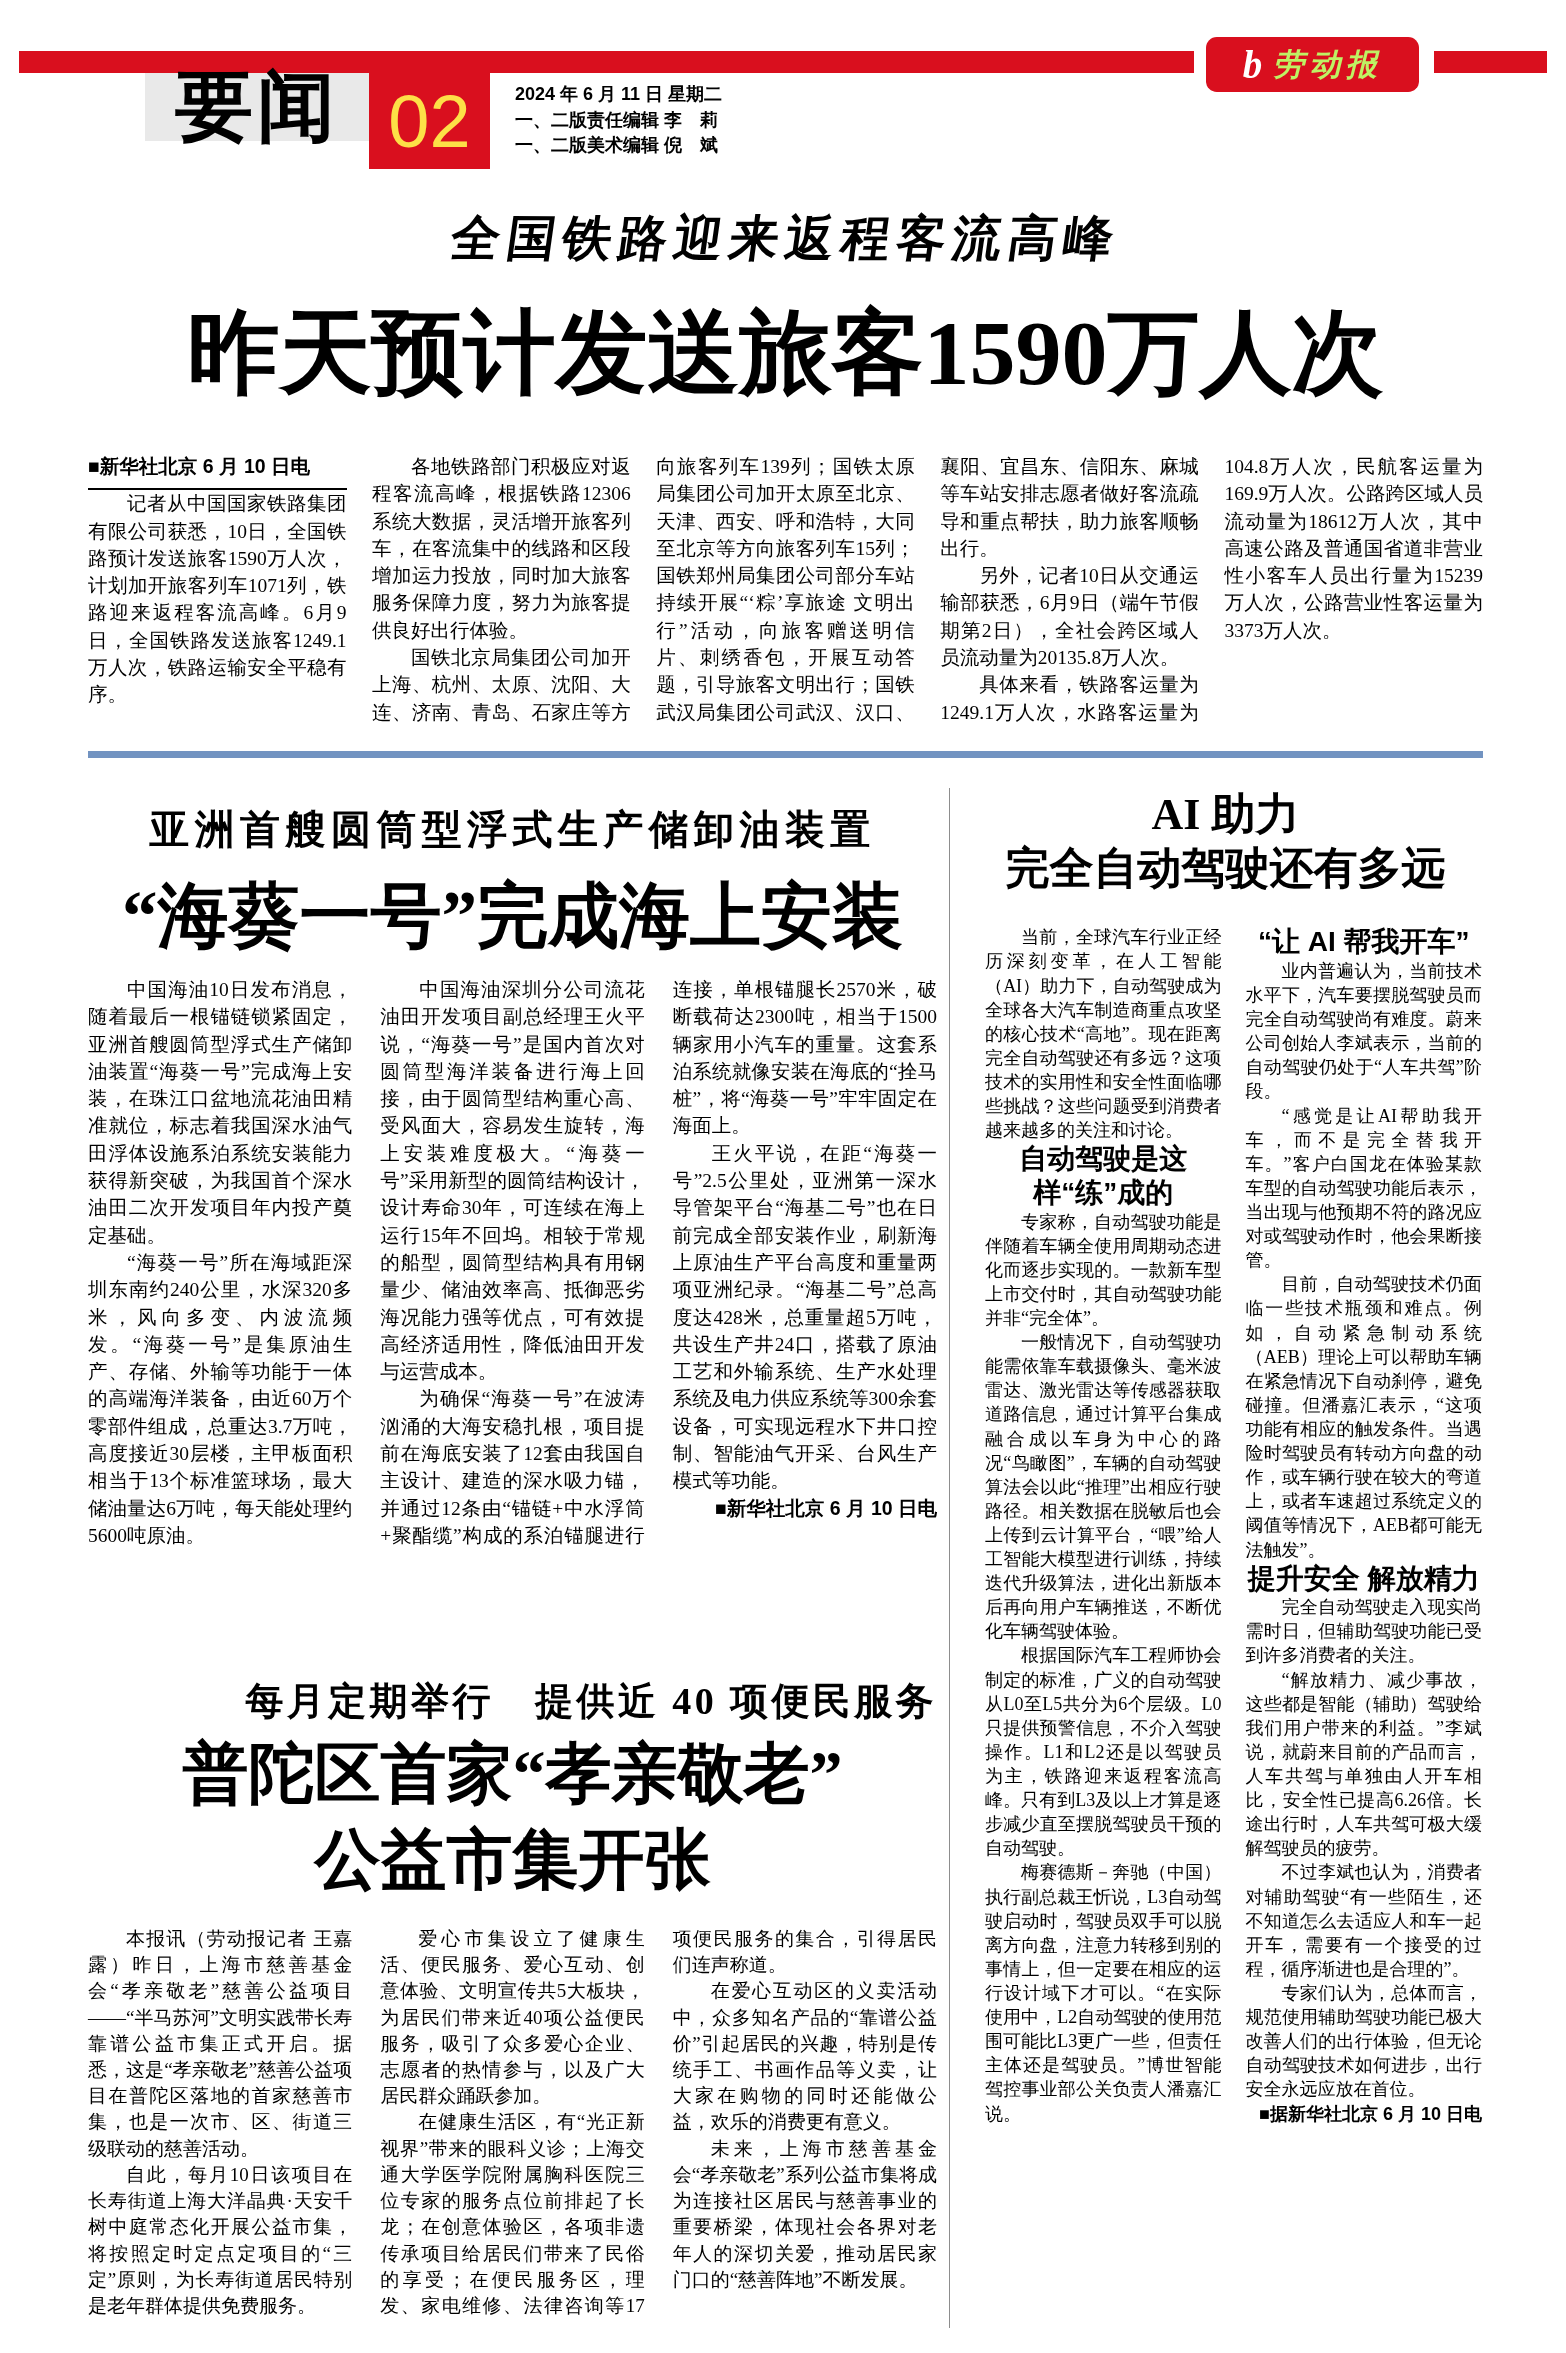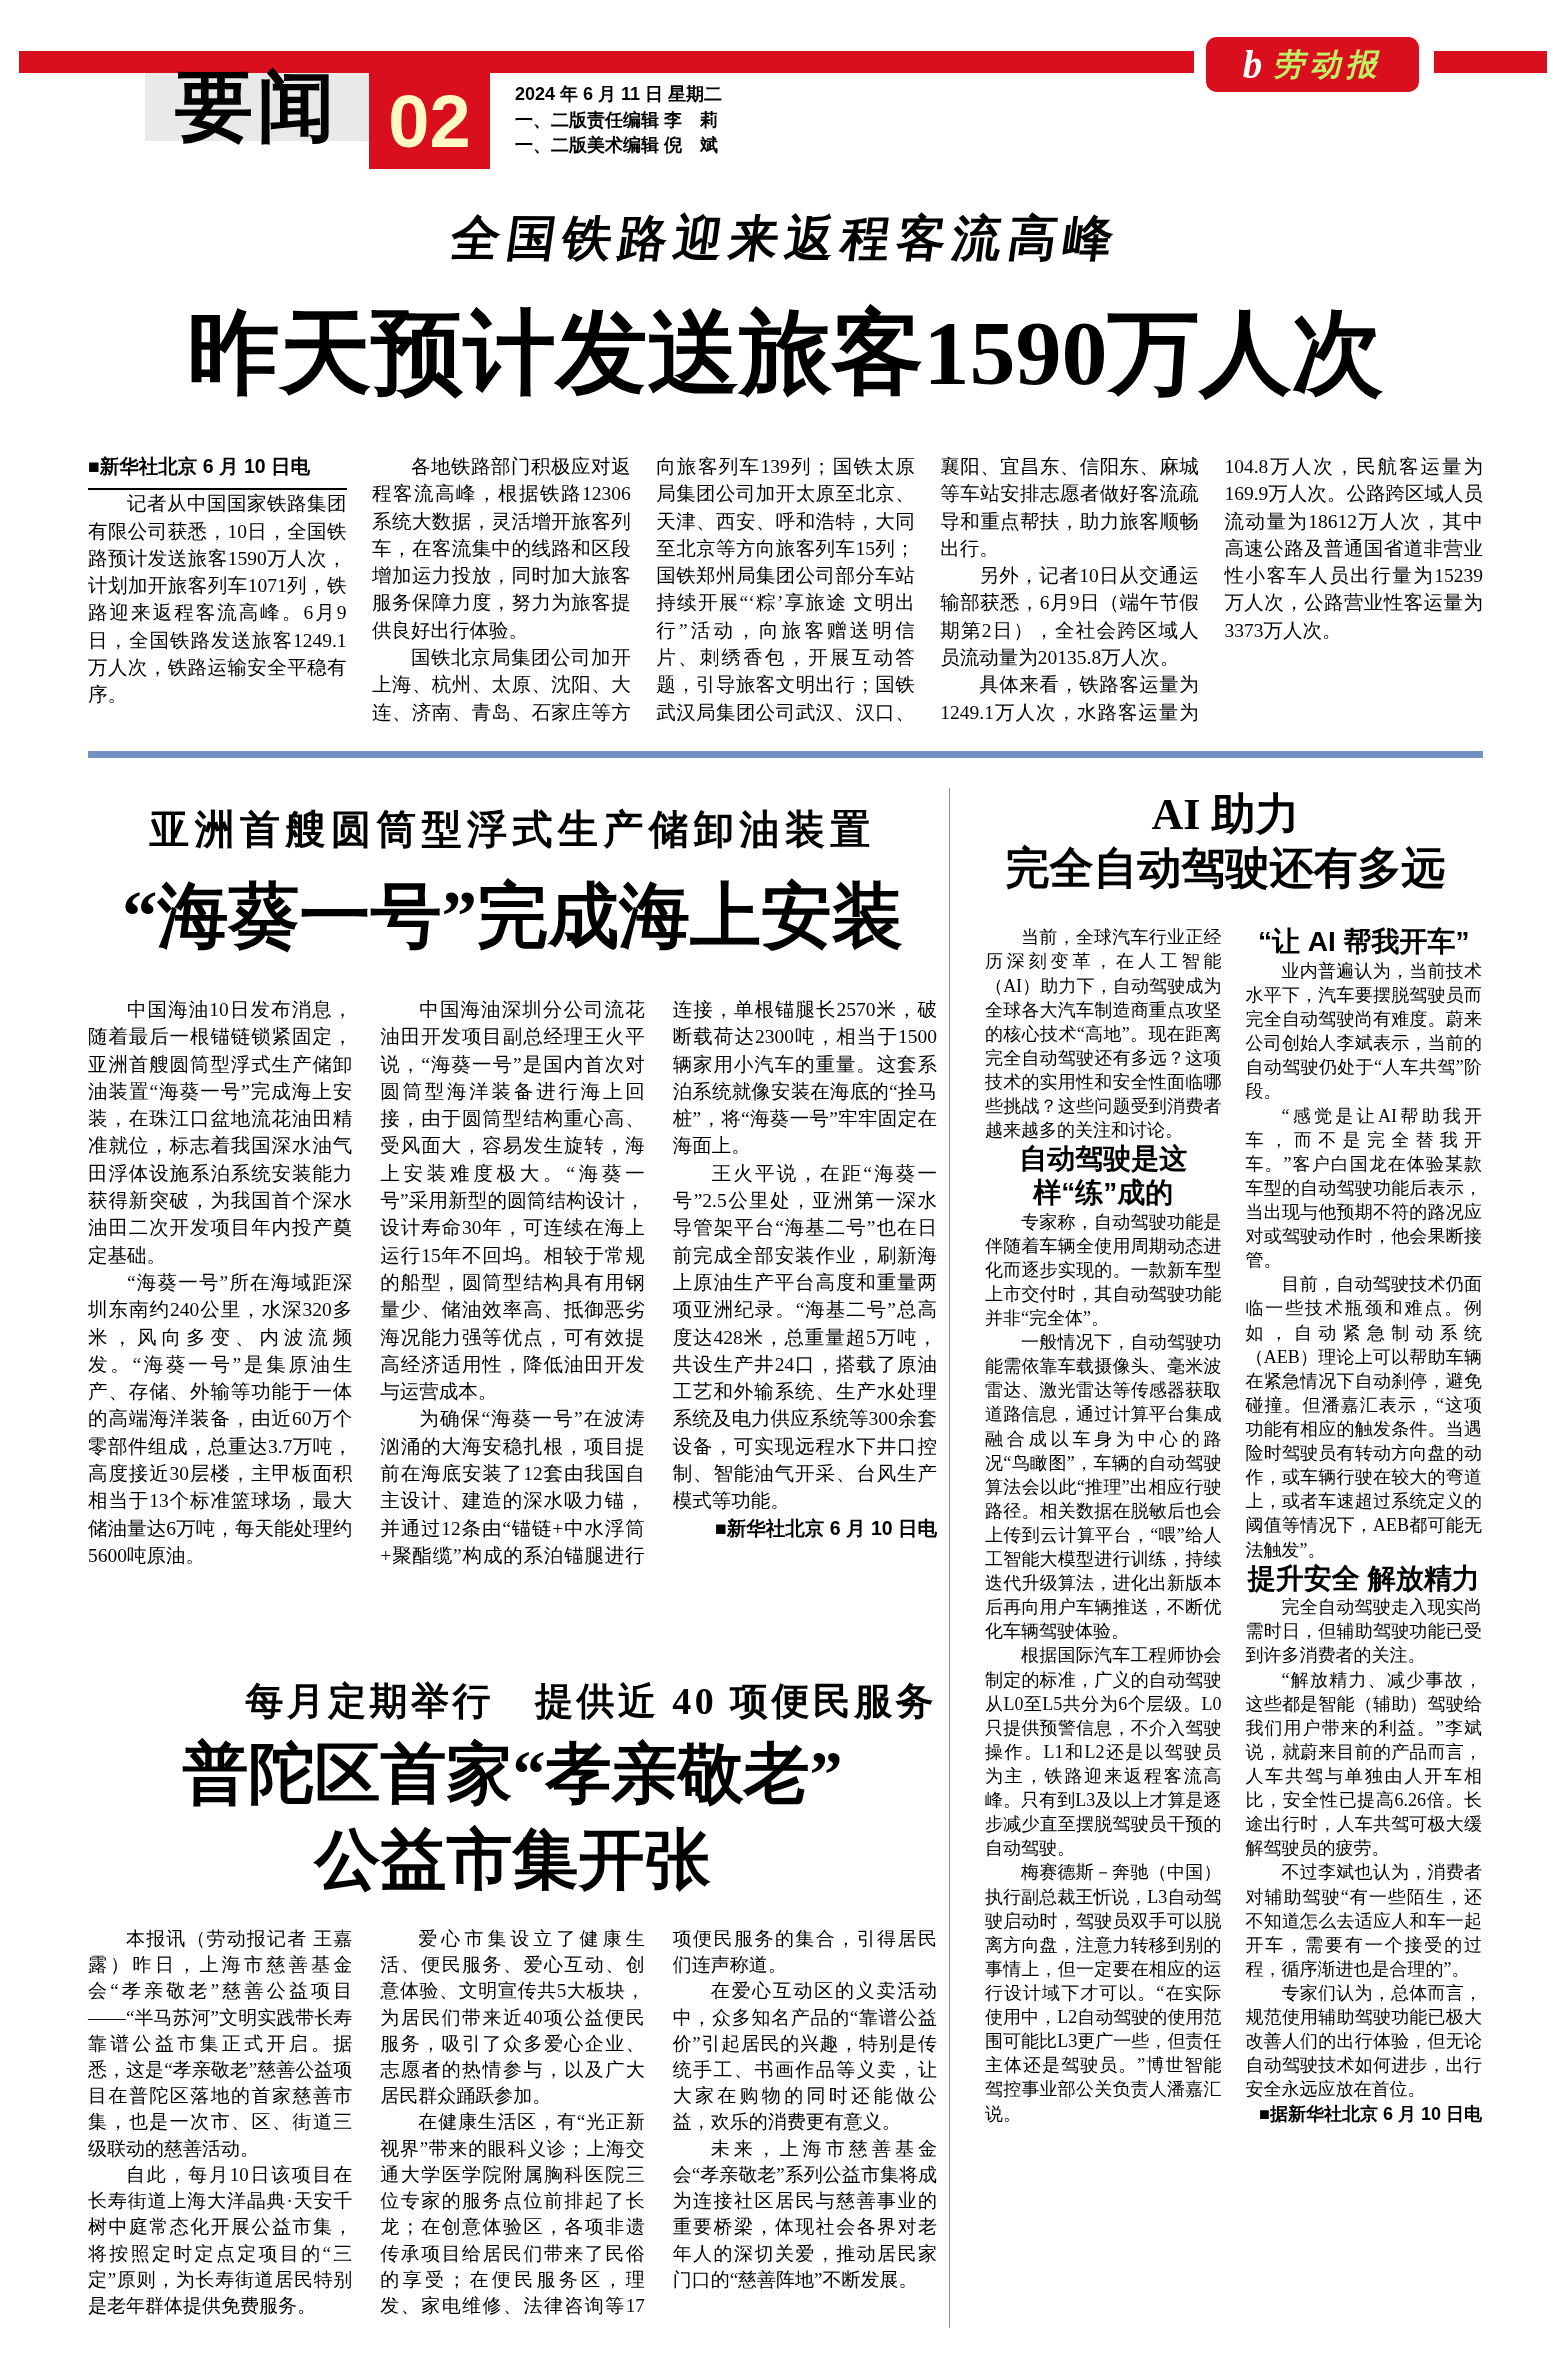--- a/index.html
+++ b/index.html
@@ -8,23 +8,23 @@
   
   .topbar{position:absolute;top:51px;height:22px;background:#d90f1e;}
   .topbar.left{left:19px;width:1175px;}
   .topbar.right{left:1434px;width:113px;}
   .logo{position:absolute;left:1206px;top:37px;width:213px;height:55px;background:#d90f1e;
         border-radius:10.8px;display:flex;align-items:center;justify-content:center;gap:10.8px;}
   .logo .mark{color:#fff;font-size:39px;font-weight:900;font-style:italic;line-height:1;}
   .logo .name{color:#bef264;font-size:31px;font-weight:900;font-style:italic;letter-spacing:5.4px;line-height:1;}
   .section-box{position:absolute;left:145px;top:73px;width:224px;height:68px;background:#e9e9e9;
         display:flex;align-items:center;justify-content:center;font-size:78px;font-weight:900;letter-spacing:4px;}
-  .pageno-box{position:absolute;left:369px;top:73px;width:121px;height:96px;background:#d90f1e;color:#fef9c3;
+  .pageno-box{position:absolute;left:369px;top:73px;width:121px;height:96px;background:#d90f1e;color:#fde047;
         display:flex;align-items:center;justify-content:center;
-        font-family:"Liberation Sans","DejaVu Sans",sans-serif;font-size:74px;font-weight:700;}
+        font-family:"Liberation Sans","DejaVu Sans",sans-serif;font-size:74px;font-weight:400;}
   .masthead-meta{position:absolute;left:515px;top:82px;
         font-family:"Liberation Sans","DejaVu Sans",sans-serif;font-size:18px;font-weight:700;line-height:25.6px;}
   
   .story-body{text-align:justify;}
   .story-body p{margin:0;}
   .para{text-indent:2em;margin:0;}
   .dateline-head{font-family:"Liberation Sans","DejaVu Sans",sans-serif;font-weight:700;
         border-bottom:2px solid #000;padding-bottom:8px;margin:0 0 9.4px 0;}
   .dateline-end{font-family:"Liberation Sans","DejaVu Sans",sans-serif;font-weight:700;
         text-align:right;margin-top:5.4px;}
@@ -36,21 +36,21 @@
   .lead .headline{text-align:center;font-size:92px;font-weight:900;margin-top:19px;white-space:nowrap;}
   .lead .story-body{margin-top:38px;column-count:5;column-gap:25.6px;font-size:19.5px;line-height:1.4;}
   
   .blue-rule{position:absolute;left:88px;top:751px;width:1395px;height:6.7px;background:#7293c1;}
   
   .v-rule{position:absolute;left:949px;top:788px;width:1.3px;height:1540px;background:#8d8d8d;}
   
   .haikui{position:absolute;left:88px;top:802px;width:849px;}
   .haikui .kicker{text-align:center;font-size:40px;font-weight:800;letter-spacing:5.4px;}
   .haikui .headline{text-align:center;font-size:71px;font-weight:900;margin-top:12px;white-space:nowrap;}
-  .haikui .story-body{margin-top:32px;column-count:3;column-gap:28px;font-size:19.5px;line-height:1.4;}
+  .haikui .story-body{margin-top:12px;column-count:3;column-gap:28px;font-size:19.5px;line-height:1.4;}
   
   .ai{position:absolute;left:969px;top:788px;width:513px;}
   .ai .headline{text-align:center;font-size:44px;font-weight:900;line-height:1.22;white-space:nowrap;}
   .ai .story-body{margin-top:30px;column-count:2;column-gap:24px;font-size:18px;line-height:1.34;margin-left:16px;}
   
   .market{position:absolute;left:88px;top:1676px;width:849px;}
   .market .kicker{text-align:right;font-size:38px;font-weight:800;letter-spacing:3.4px;}
   .market .headline{text-align:center;font-size:66px;font-weight:900;line-height:1.16;margin-top:9.4px;white-space:nowrap;}
   .market .story-body{margin-top:27px;column-count:3;column-gap:28px;font-size:19px;line-height:1.38;}
 </style>

